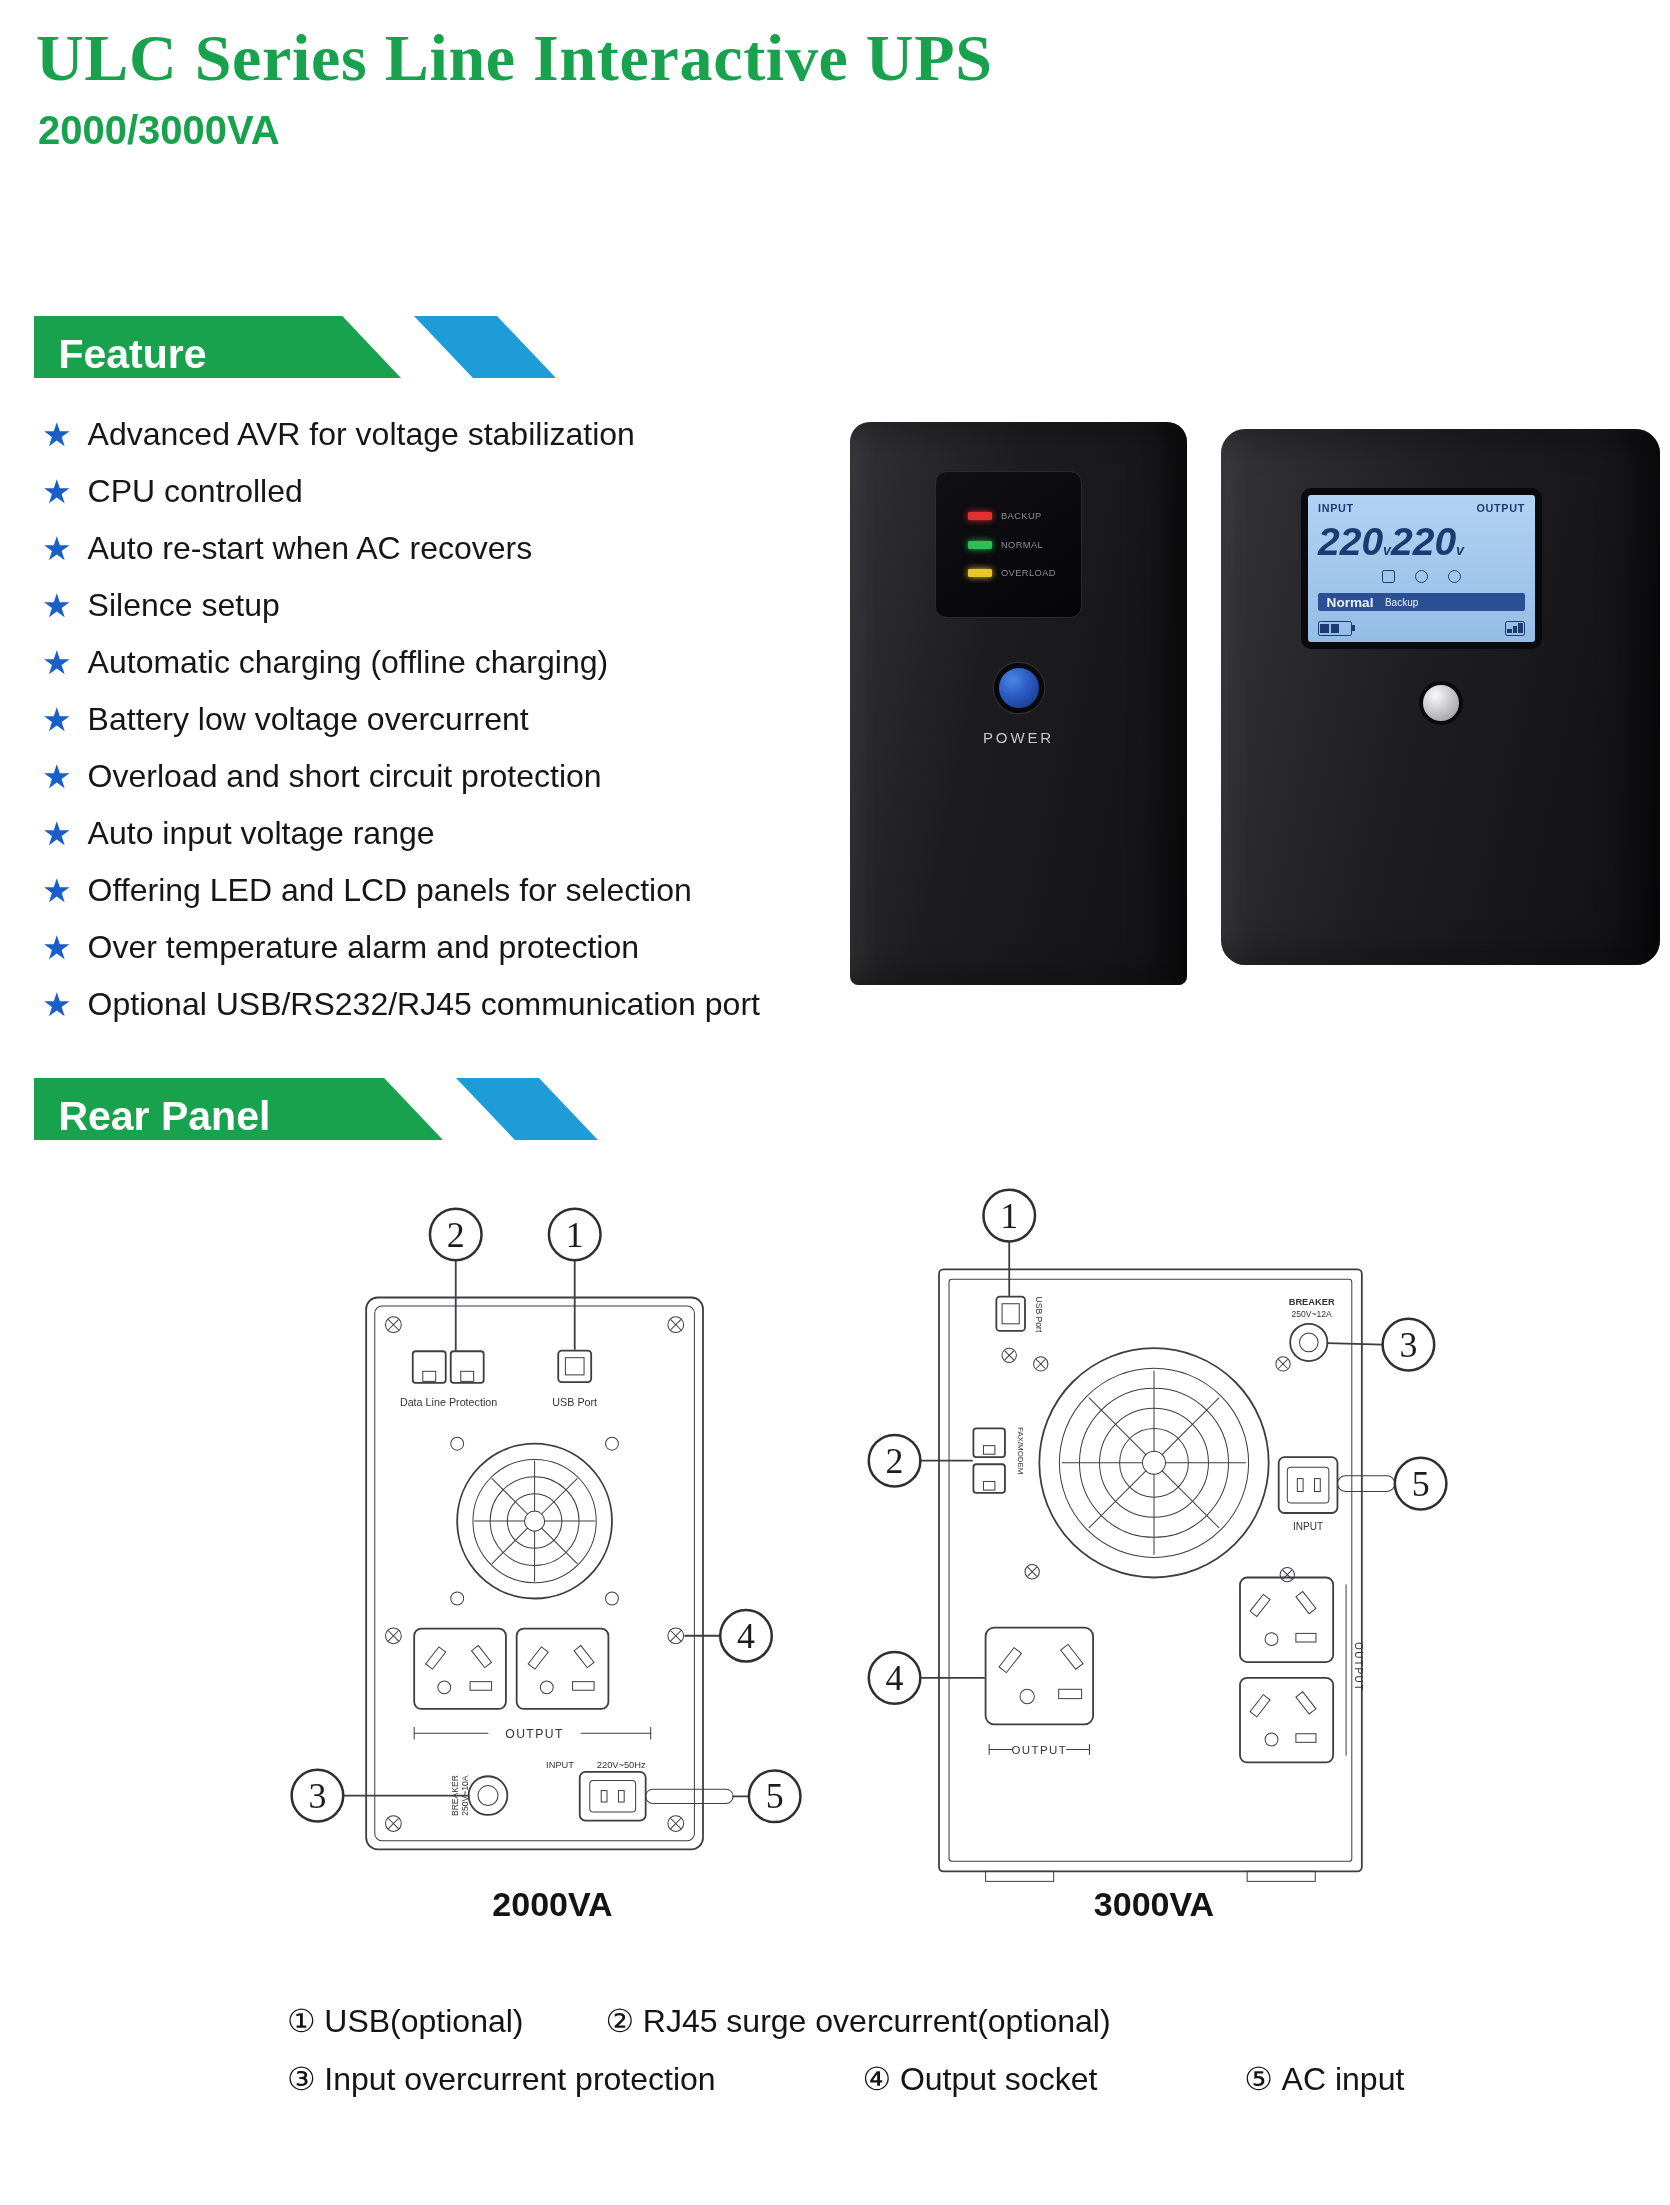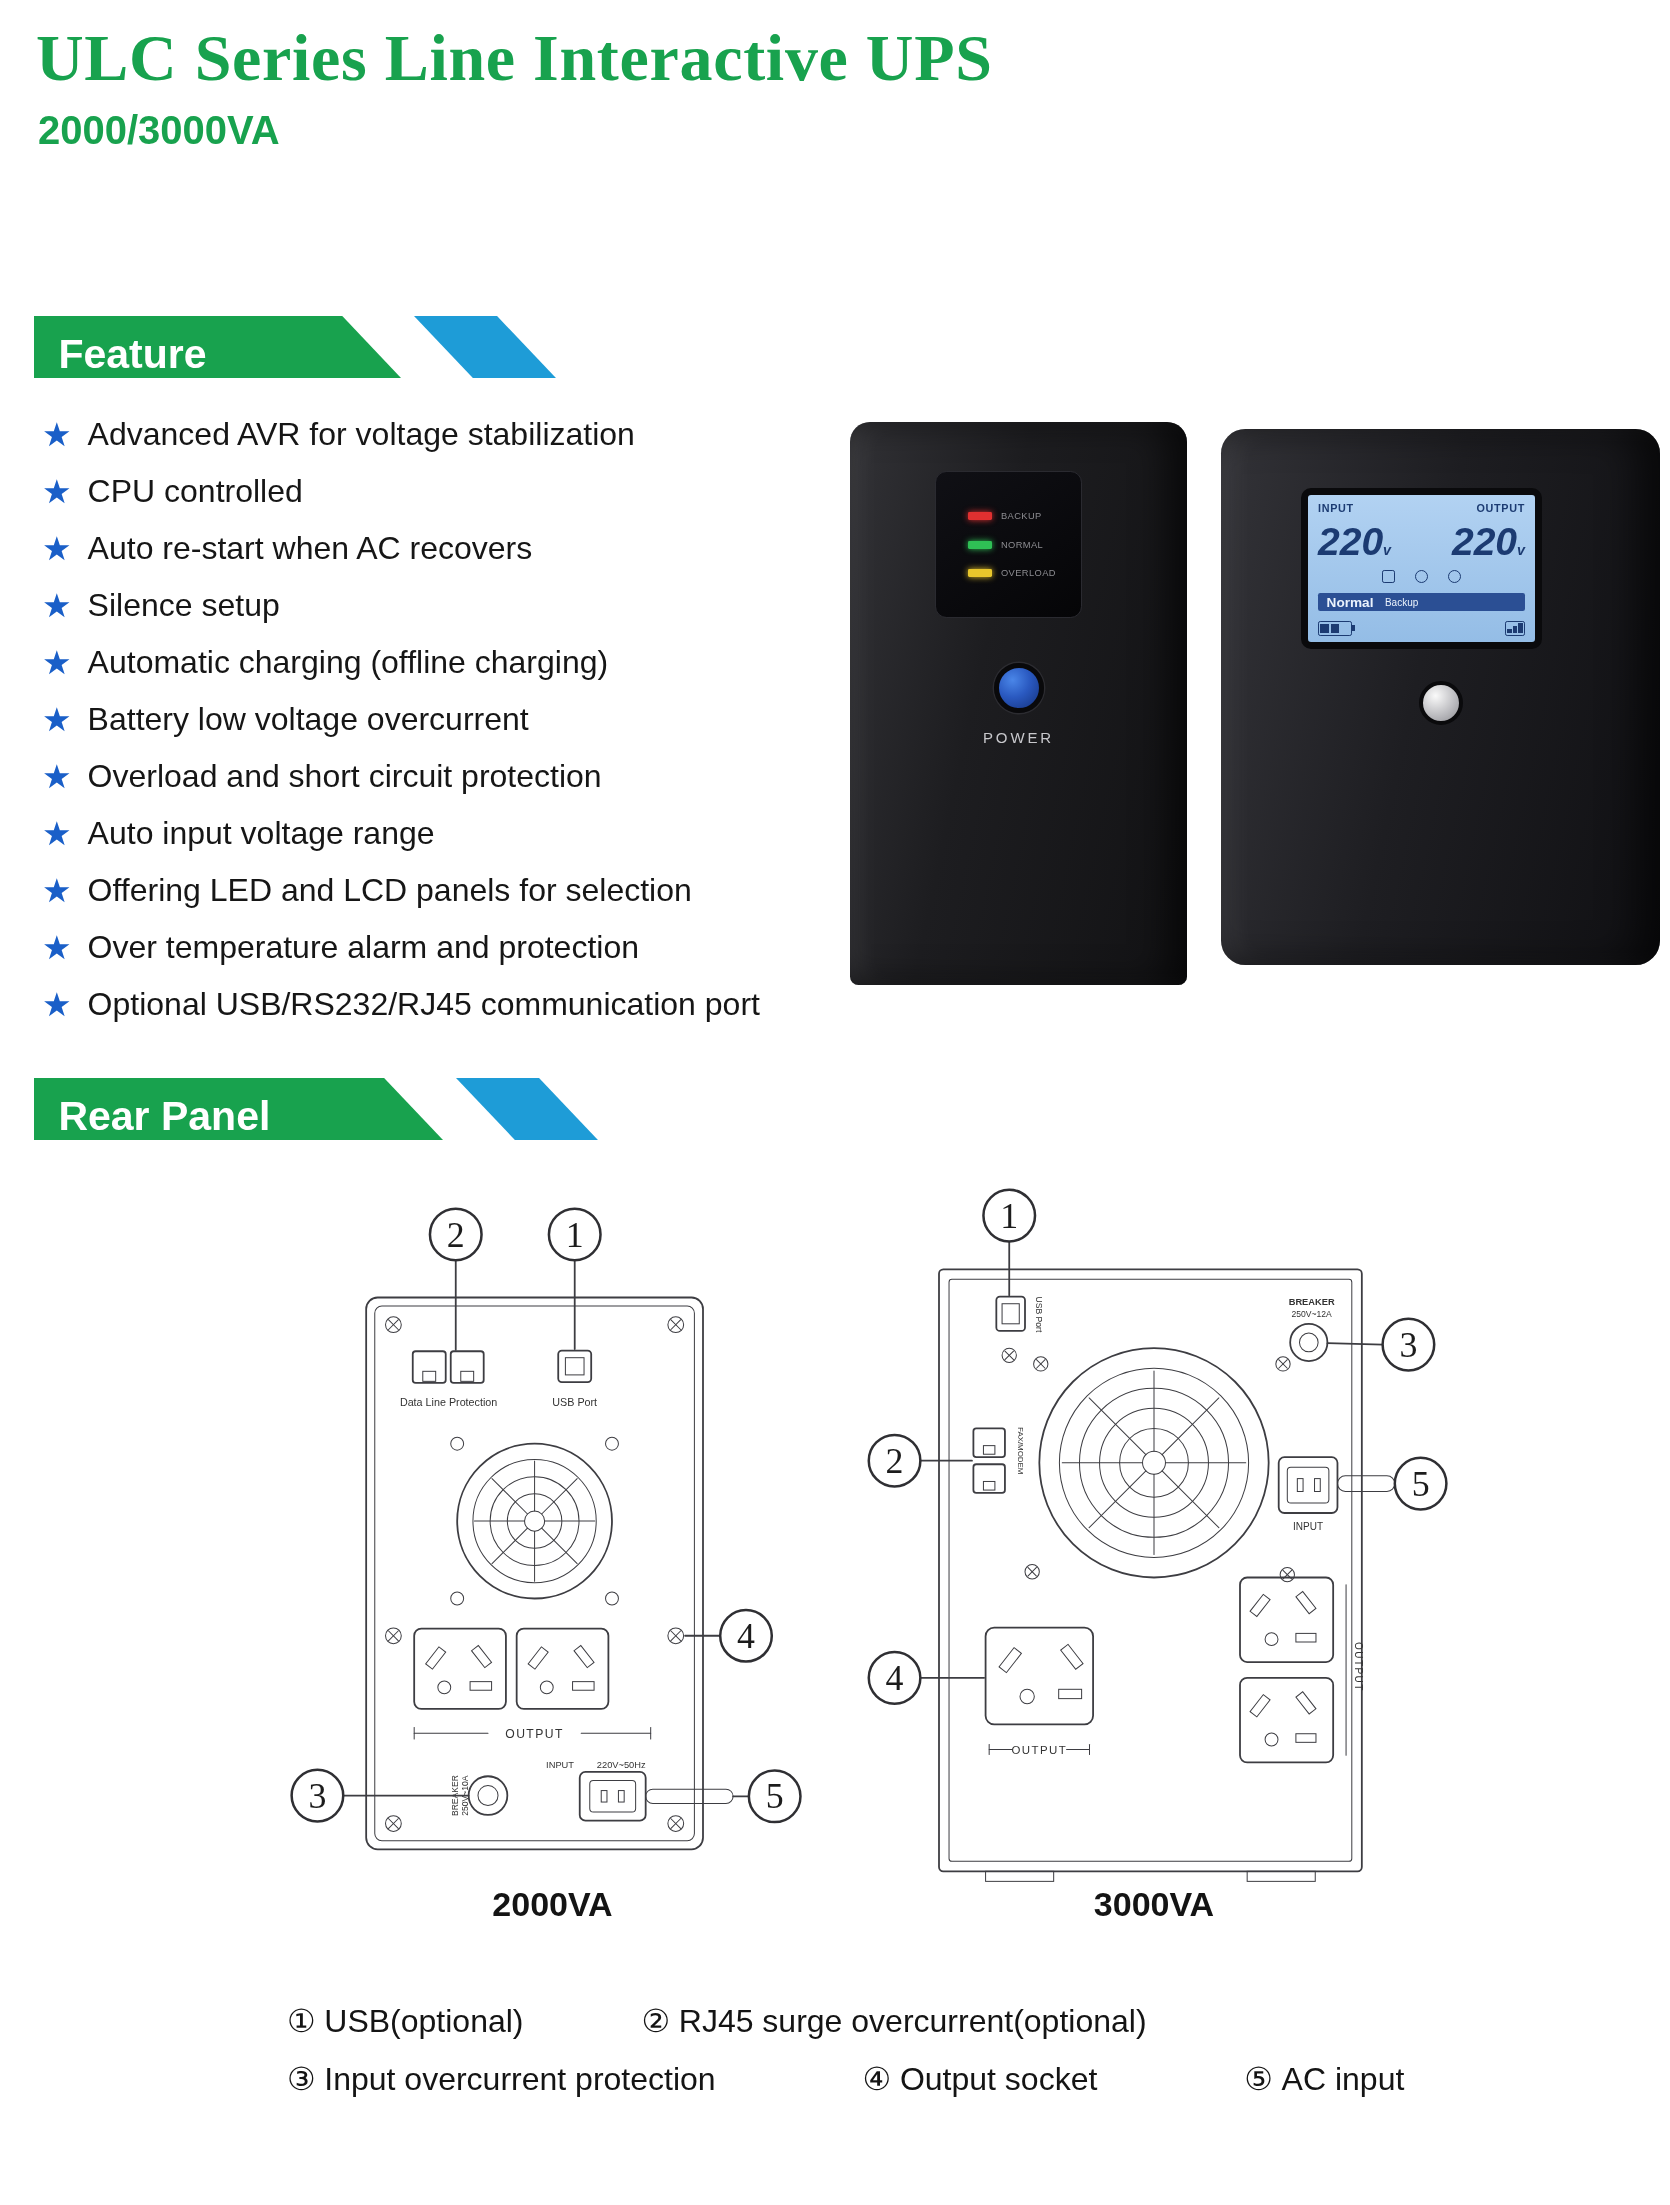--- a/index.html
+++ b/index.html
@@ -45,21 +45,21 @@
     border:5px solid #09090b;box-shadow:0 0 0 1.4px #2c2c31;}
   .power-label{position:absolute;left:0;top:307px;width:100%;text-align:center;color:#c8c8cc;font-size:15px;letter-spacing:2.9px;}
 
   .tower-lcd{left:1221px;top:429px;width:439px;height:536px;border-radius:24.4px;
     background:linear-gradient(102deg,#333338 0%,#1e1e22 45%,#101013 100%);
     box-shadow:inset -23px 0 37px rgba(0,0,0,.6), inset 14.3px 0 23px rgba(255,255,255,.05);}
   .lcd{position:absolute;left:80px;top:59px;width:241px;height:161px;border-radius:10px;border:7.2px solid #0a0a0c;
     background:linear-gradient(180deg,#b2d2f2 0%,#94bde6 100%);
     padding:6.5px 10px;display:flex;flex-direction:column;justify-content:space-between;color:#1c3b72;}
   .lcd-io{display:flex;justify-content:space-between;font-size:10.8px;letter-spacing:0.7px;font-weight:bold;}
-  .lcd-values{display:flex;justify-content:space-between;align-items:flex-start;font-size:39px;font-style:italic;font-weight:bold;line-height:.95;}
+  .lcd-values{display:flex;align-items:flex-start;font-size:39px;font-style:italic;font-weight:bold;line-height:.95;}
   .lcd-values .unit{font-size:14.3px;}
   .lcd-icons{display:flex;justify-content:center;gap:20px;}
   .lcd-icon{width:13px;height:13px;border:1.4px solid #1c3b72;border-radius:50%;}
   .lcd-icon.square{border-radius:2.2px;}
   .lcd-status{display:flex;align-items:center;gap:11.5px;background:#2b4f94;color:#eaf2fc;padding:1.4px 8.6px;border-radius:2.2px;}
   .lcd-status .normal{font-size:13.6px;font-weight:bold;}
   .lcd-status .backup{font-size:10px;}
   .lcd-bottom{display:flex;justify-content:space-between;align-items:center;}
   .batt{width:34px;height:14.3px;border:1.4px solid #1c3b72;border-radius:2.2px;display:flex;gap:2.2px;padding:1.4px;position:relative;}
   .batt::after{content:"";position:absolute;right:-4.3px;top:2.9px;width:2.9px;height:5.7px;background:#1c3b72;}
@@ -79,21 +79,21 @@
   svg .lbl{font-family:"Liberation Sans",sans-serif;fill:#333;stroke:none;}
   svg .cnum{font-family:"Liberation Serif",serif;font-size:50px;fill:#1c1c1c;stroke:none;}
   svg .callout-circle{stroke:#2f2f33;stroke-width:3.5;fill:#fff;}
 
   .model-label{position:absolute;font-size:34px;color:#141414;text-align:center;font-weight:bold;}
   .m2000{left:273px;top:1885px;width:559px;}
   .m3000{left:853px;top:1885px;width:602px;}
 
   
   .legend{position:absolute;left:287px;top:2002px;font-size:32px;color:#141414;}
-  .legend-row{display:flex;gap:118px;margin-bottom:20px;white-space:nowrap;}
+  .legend-row{display:flex;gap:82px;margin-bottom:20px;white-space:nowrap;}
   .legend-row.second{gap:147px;}
   .lnum{margin-right:8.6px;}
 </style>
 </head>
 <body>
 
 <div class="page">
 
   <div class="title">ULC Series Line Interactive UPS</div>
   <div class="subtitle">2000/3000VA</div>

